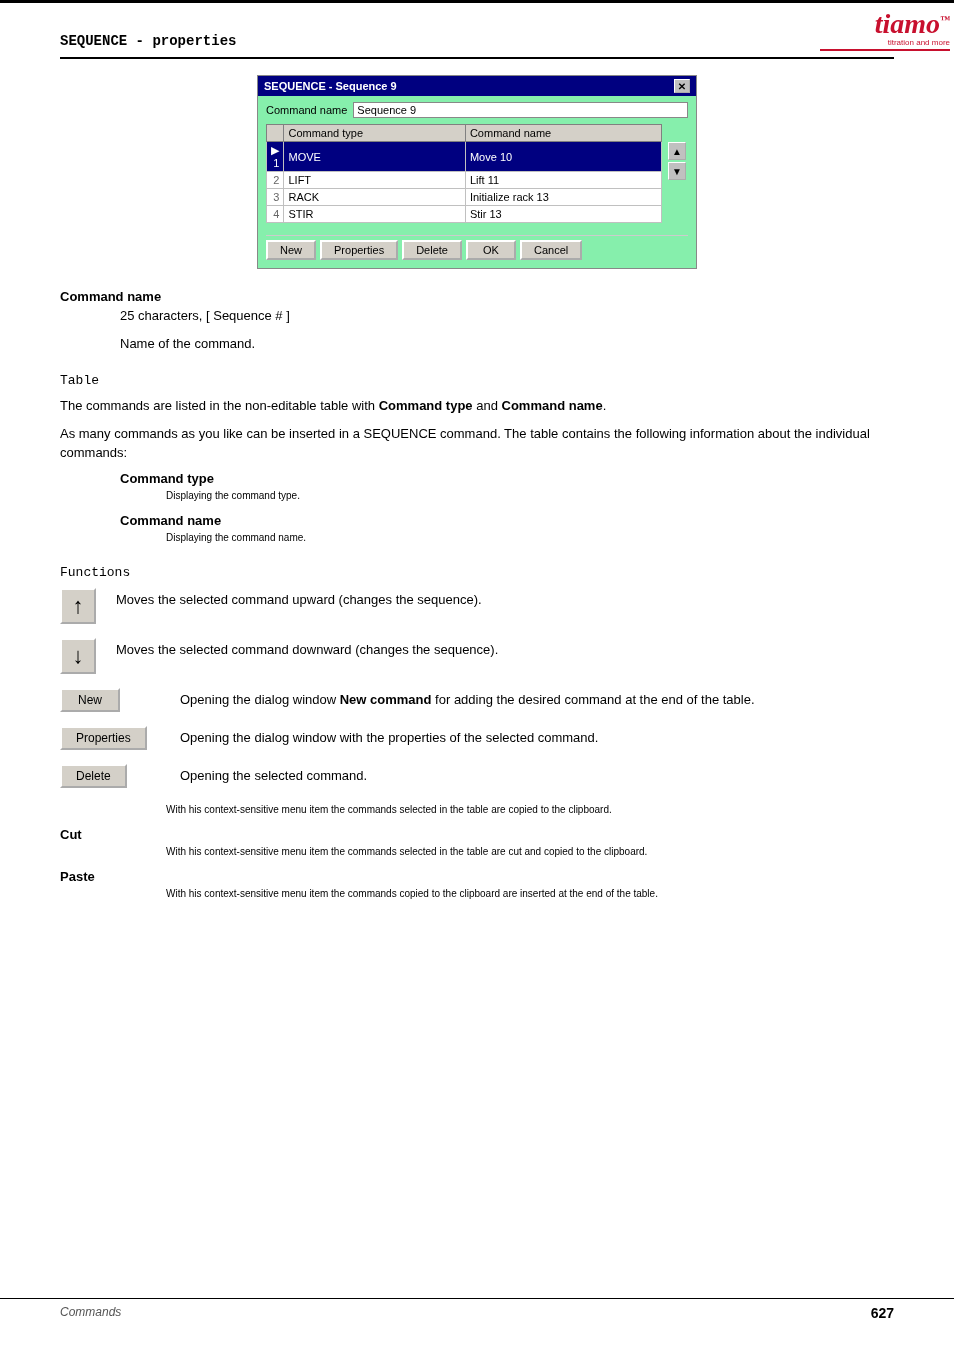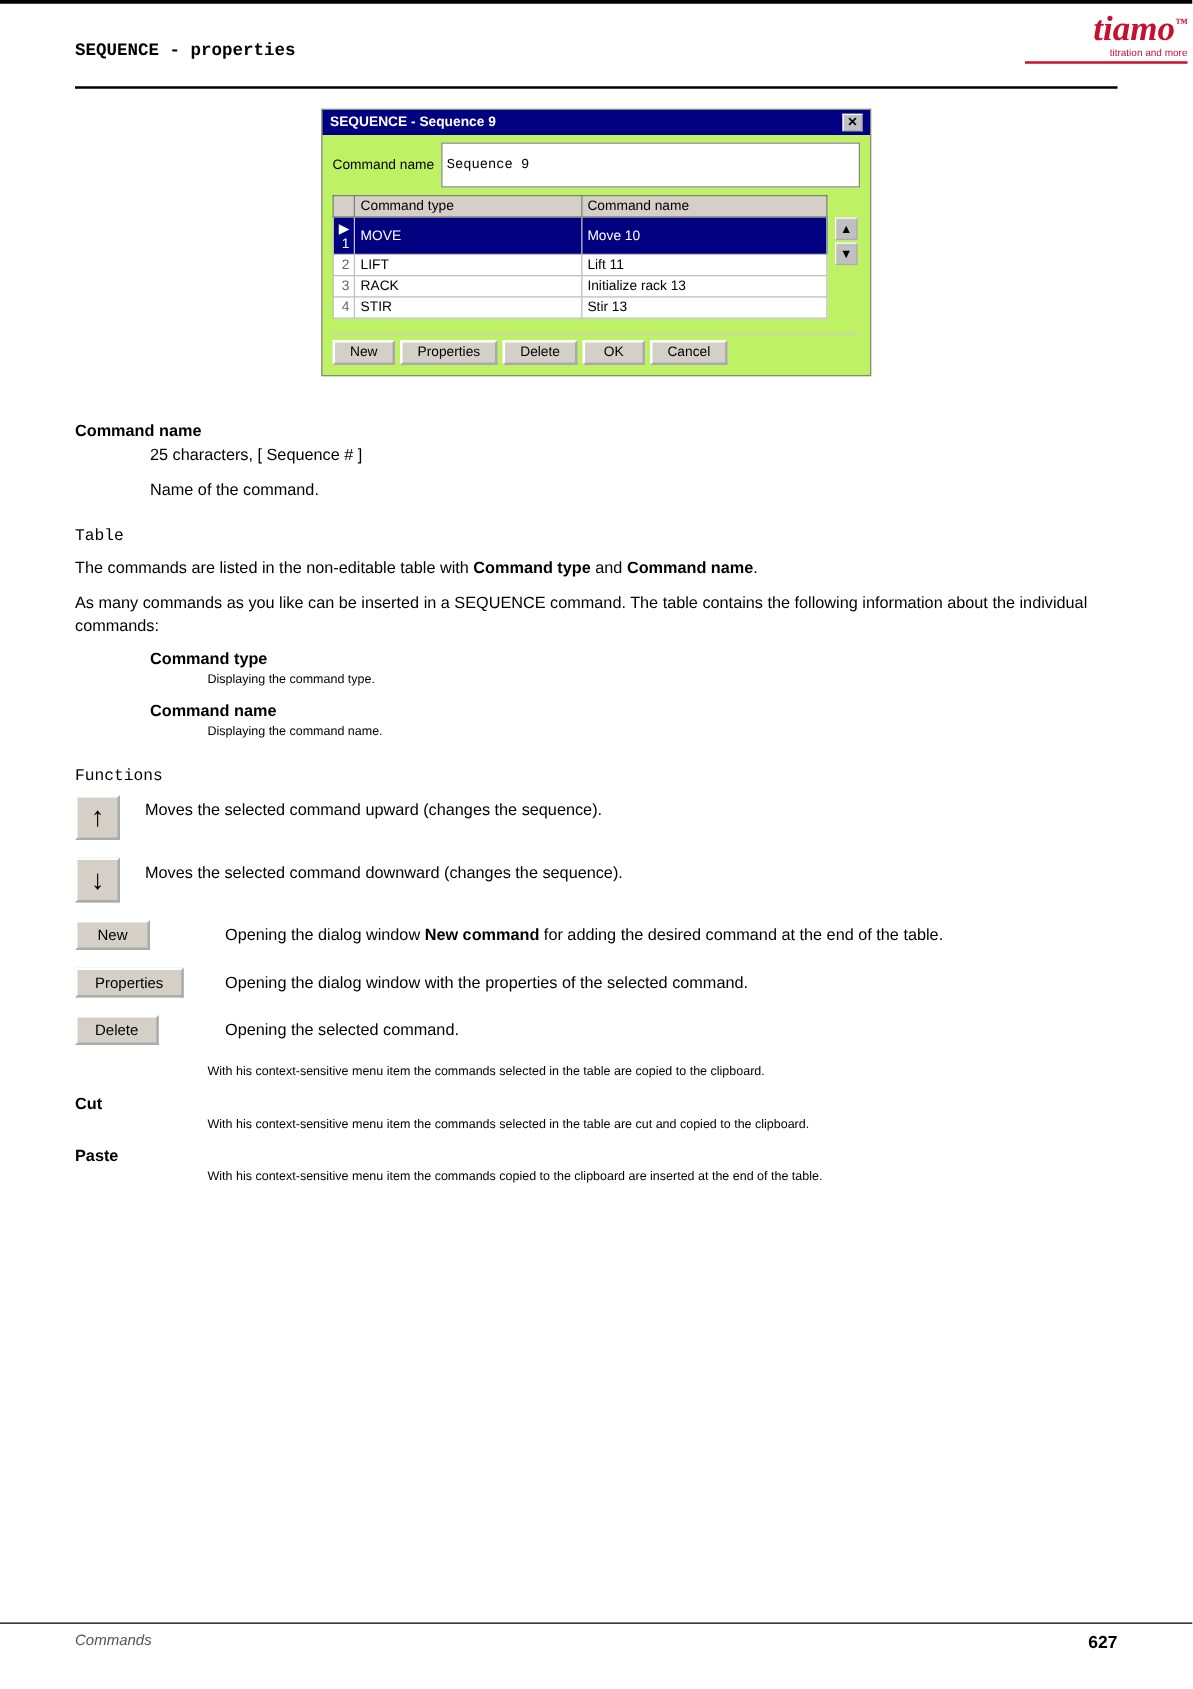--- a/index.html
+++ b/index.html
@@ -59,30 +59,30 @@
       padding: 20px 60px 60px 60px;
       margin-top: 10px;
     }
 
     
     .section-title {
       font-size: 14px;
       font-weight: bold;
       font-family: 'Courier New', monospace;
       border-bottom: 2px solid #000;
-      padding-bottom: 20px;
+      padding-bottom: 8px;
       margin-bottom: 16px;
     }
 
     
     .dialog-window {
       border: 1px solid #888;
-      background: #bef264;
+      background: #86efac;
       width: 440px;
-      margin: 0 auto 36px auto;
+      margin: 0 auto 20px auto;
       font-size: 11px;
     }
     .dialog-titlebar {
       background: #000080;
       color: #fff;
       padding: 3px 6px;
       display: flex;
       justify-content: space-between;
       align-items: center;
       font-size: 11px;
@@ -110,25 +110,24 @@
       margin-bottom: 6px;
       gap: 6px;
     }
     .dialog-label {
       font-size: 11px;
       white-space: nowrap;
     }
     .dialog-input {
       border: 1px solid #888;
       background: #fff;
-      height: 36px;
+      height: 16px;
       padding: 0 3px;
       font-size: 11px;
       flex: 1;
-      font-family: Liberation Mono, monospace;
     }
     .dialog-table {
       width: 100%;
       border-collapse: collapse;
       margin-bottom: 4px;
       font-size: 11px;
     }
     .dialog-table th {
       background: #d4d0c8;
       border: 1px solid #808080;

